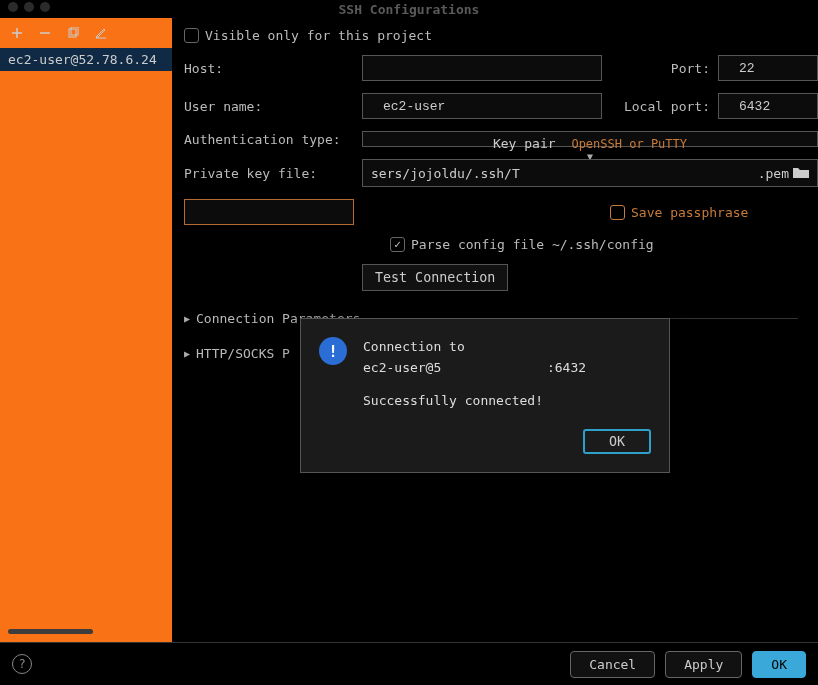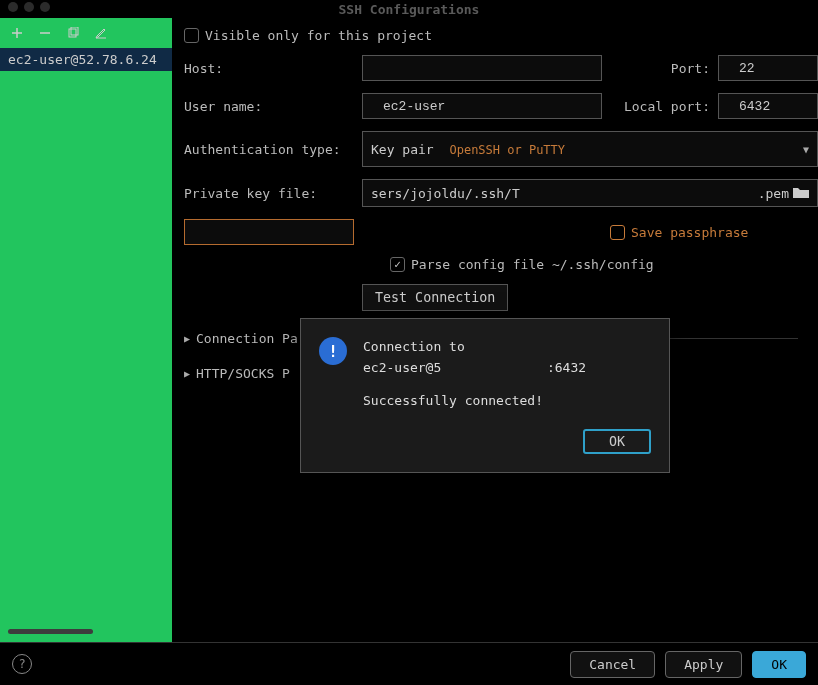--- a/index.html
+++ b/index.html
@@ -38,21 +38,21 @@
       display: inline-block;
     }
     .main-area {
       display: flex;
       flex: 1;
       border-bottom: 1px solid #333;
       overflow: hidden;
     }
     .sidebar {
       width: 172px;
-      background: #22c55e;
+      background: #f97316;
       display: flex;
       flex-direction: column;
       position: relative;
     }
     .sidebar-toolbar {
       display: flex;
       gap: 14px;
       padding: 8px 10px;
       align-items: center;
     }
@@ -127,25 +127,26 @@
       font-family: Liberation Mono, monospace;
       font-size: 13px;
       width: 100%;
     }
     .orange-border { border-color: #b56b2f !important; }
     .select {
       background: #0c0c0c;
       border: 1px solid #555;
       color: #ccc;
       padding: 4px 8px;
-      height: 36px;
+      height: 16px;
       display: flex;
       align-items: center;
       justify-content: space-between;
       cursor: pointer;
+      flex-direction: column;
     }
     .select .hint { color: #c77b3a; margin-left: 8px; font-size: 12px; }
     .chev { color: #aaa; font-size: 10px; }
     .file-row {
       background: #0c0c0c;
       border: 1px solid #555;
       padding: 4px 8px;
       height: 28px;
       display: flex;
       align-items: center;

